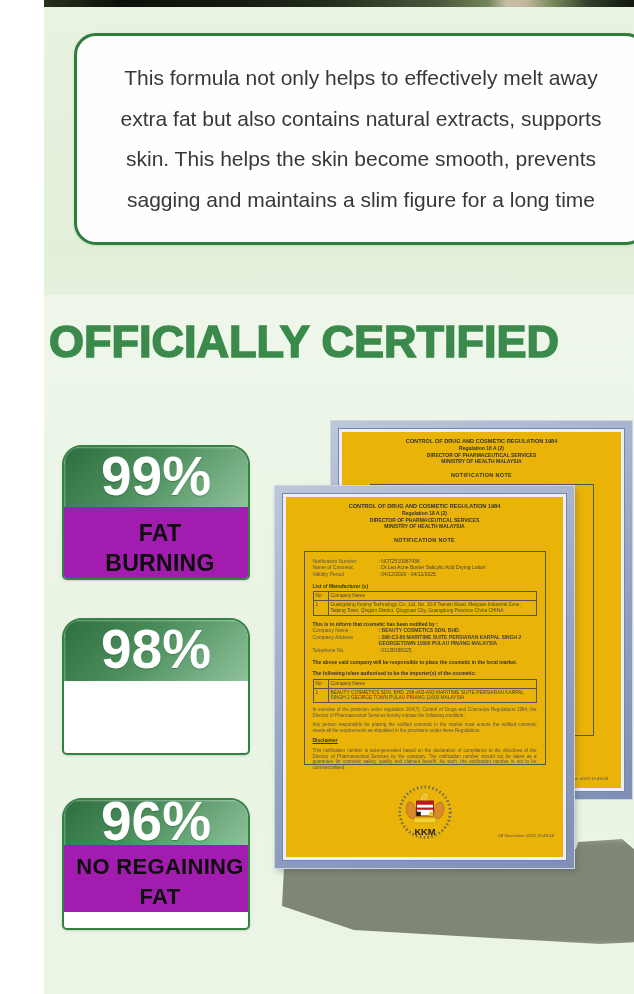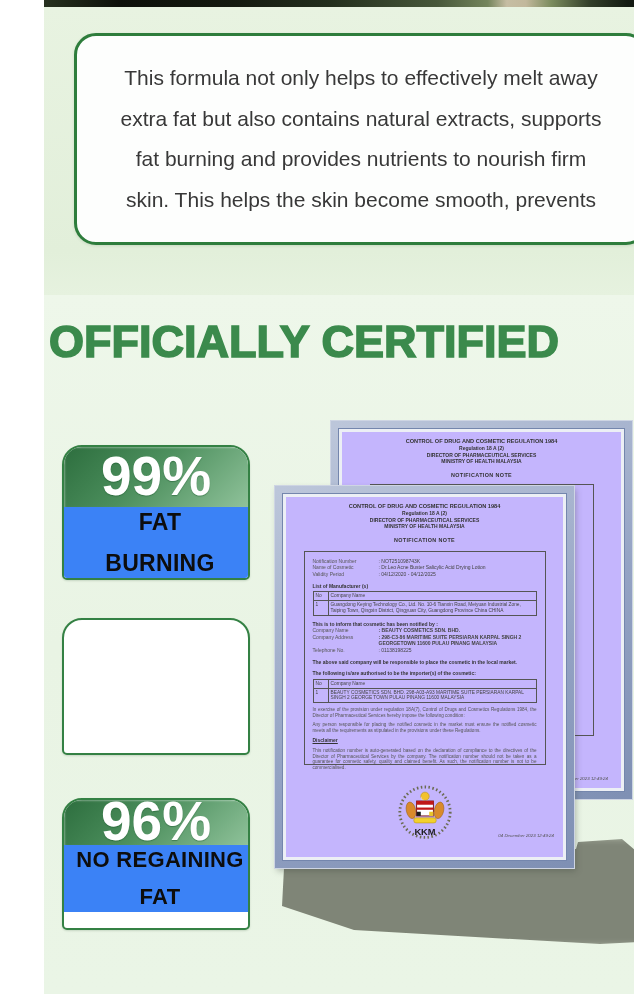--- a/index.html
+++ b/index.html
@@ -29,34 +29,34 @@
 
   
   .badge{position:absolute;left:18px;width:188px;box-sizing:border-box;
     border:2px solid #348144;border-radius:20px 20px 5px 5px;overflow:hidden;background:#fff;
     box-shadow:0 1px 2px rgba(40,80,40,.18);}
   .badge-top{display:flex;align-items:center;justify-content:center;
     background:linear-gradient(135deg,#2d6e3e 0%,#4c8f5d 45%,#8fc29a 100%);
     box-shadow:inset 1px 1px 2px rgba(255,255,255,.35);}
   .badge-pct{color:#ffffff;font-size:55px;font-weight:bold;line-height:1;padding-bottom:2px;
     text-shadow:0 1px 1px rgba(0,60,20,.35);}
-  .badge-body{display:flex;flex-direction:column;align-items:center;justify-content:space-between;background:#3b82f6;padding-left:8px;}
+  .badge-body{display:flex;flex-direction:column;align-items:center;justify-content:flex-end;background:#a21caf;padding-left:8px;}
   .badge-line{font-size:23px;font-weight:bold;color:#0d0d0d;line-height:30px;letter-spacing:.3px;}
   #badge3 .badge-line{font-size:22px;}
 
   
   .cert-shadow{position:absolute;left:230px;top:836px;width:404px;height:112px;
     background:#686d5f;opacity:.82;filter:blur(4px);
     clip-path:polygon(10px 32px,240px 17px,302px 13px,304px 6px,348px 3px,404px 51px,404px 104px,326px 108px,80px 94px,8px 70px);}
 
   
   .cert{position:absolute;box-sizing:border-box;border:7px solid #9aa9ca;
     border-image:linear-gradient(155deg,#bcc6da 0%,#94a3c4 55%,#7f90b4 100%) 1;
     outline:1px solid #ced5e3;background:#fff;}
-  .cert-paper{position:relative;width:100%;height:100%;background:#c4b5fd;
+  .cert-paper{position:relative;width:100%;height:100%;background:#eab308;
     border:1px solid #7486ad;box-shadow:inset 0 0 0 3px #eceff5;box-sizing:border-box;
     font-family:"Liberation Sans",sans-serif;color:#3a3a3a;overflow:hidden;}
   .cert-rear{left:287px;top:421px;width:301px;height:378px;z-index:1;}
   .cert-front{left:231px;top:486px;width:299px;height:382px;z-index:2;box-shadow:2px 3px 6px rgba(60,70,60,.35);}
 
   .cert-head{margin-top:9px;text-align:center;}
   .cert-head .h1{font-size:5.6px;font-weight:bold;line-height:7px;color:#333;}
   .cert-head .h2{font-size:5px;font-weight:bold;line-height:6.6px;color:#333;}
   .note-title{margin-top:7px;text-align:center;font-size:5.4px;font-weight:bold;color:#333;letter-spacing:.4px;}
 
@@ -89,37 +89,40 @@
 <body>
 
 <div class="page">
   <div class="top-strip"></div>
   <div class="sec1"></div>
   <div class="sec2"></div>
 
   <div class="info-card">
     <div class="info-line">This formula not only helps to effectively melt away</div>
     <div class="info-line">extra fat but also contains natural extracts, supports</div>
-    <div class="info-line">fat burning and provides nutrients to nourish firm</div>
     <div class="info-line">skin. This helps the skin become smooth, prevents</div>
+    <div class="info-line">sagging and maintains a slim figure for a long time</div>
   </div>
 
   <div class="heading">OFFICIALLY CERTIFIED</div>
 
   <div class="badge" id="badge1" style="top:445px;height:135px;">
     <div class="badge-top" style="height:60px;">
       <span class="badge-pct">99%</span>
     </div>
     <div class="badge-body" style="height:71px;">
       <span class="badge-line">FAT</span>
       <span class="badge-line">BURNING</span>
     </div>
   </div>
 
   <div class="badge" id="badge2" style="top:618px;height:137px;">
+    <div class="badge-top" style="height:61px;">
+      <span class="badge-pct">98%</span>
+    </div>
   </div>
 
   <div class="badge" id="badge3" style="top:798px;height:132px;">
     <div class="badge-top" style="height:45px;">
       <span class="badge-pct">96%</span>
     </div>
     <div class="badge-body" style="height:67px;">
       <span class="badge-line">NO REGAINING</span>
       <span class="badge-line">FAT</span>
     </div>

